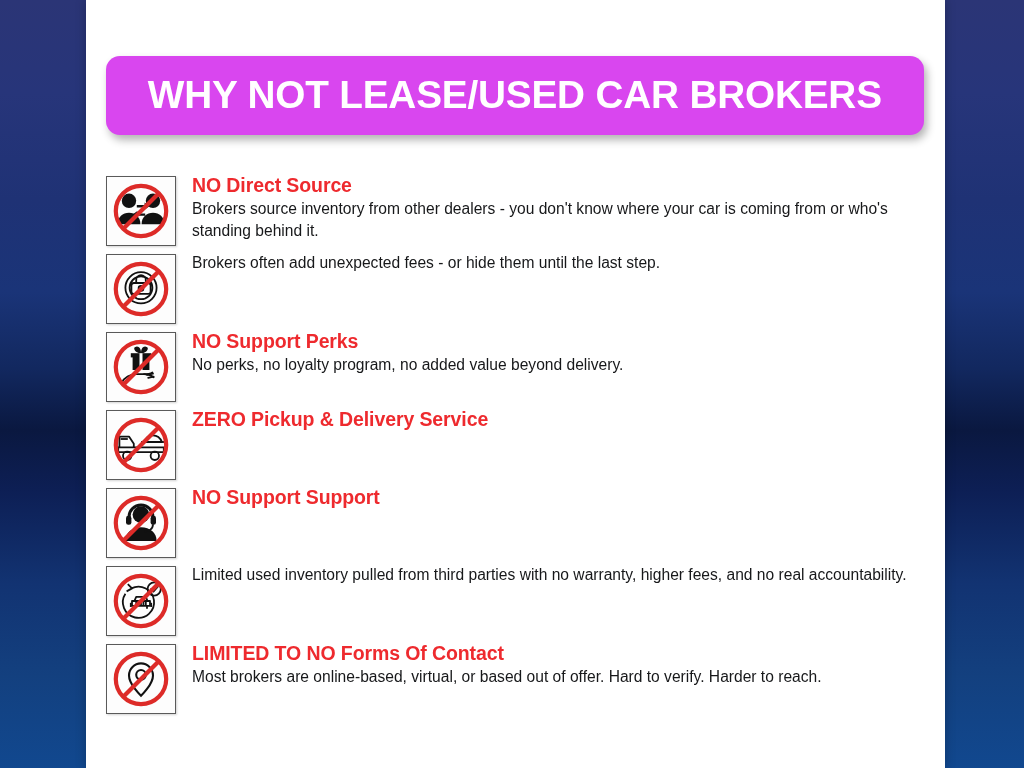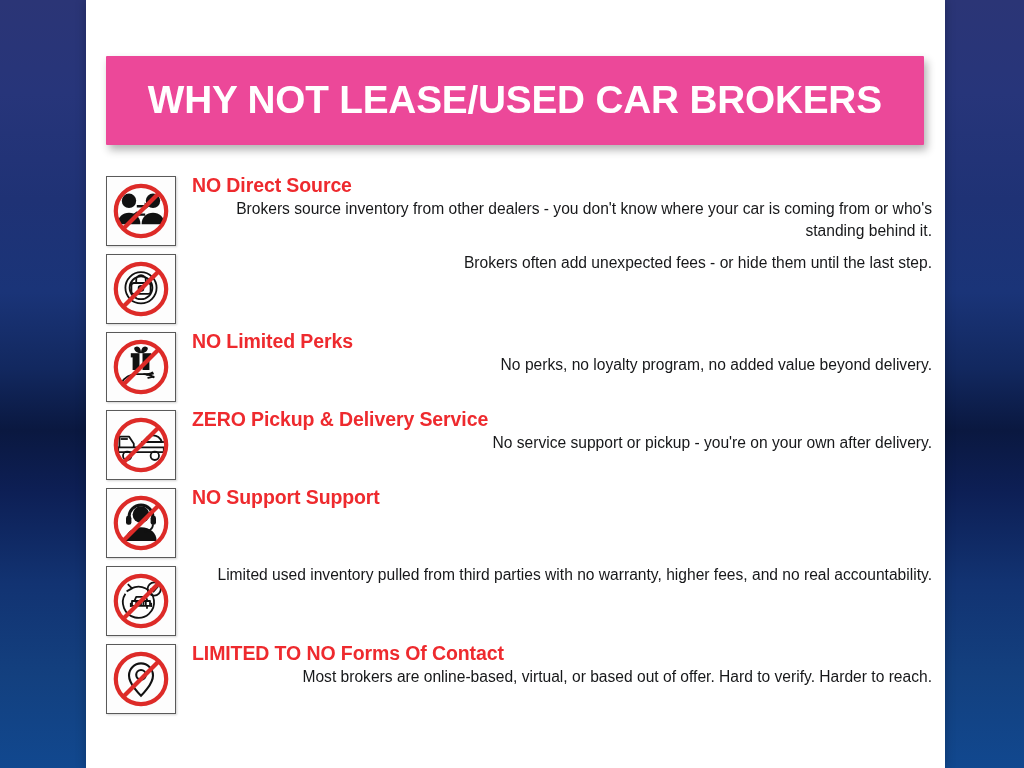--- a/index.html
+++ b/index.html
@@ -42,23 +42,23 @@
     background: #ffffff;
     box-shadow: 0 0 10px rgba(0,0,0,0.25);
   }
 
   
   #banner {
     position: absolute;
     left: 20px;
     top: 56px;
     width: 818px;
-    height: 89px;
-    background: #ec4899;
-    border-radius: 1px;
+    height: 79px;
+    background: #d946ef;
+    border-radius: 14px;
     box-shadow: 3px 5px 9px rgba(0,0,0,0.30);
     display: flex;
     align-items: center;
     justify-content: center;
   }
   #banner-text {
     color: #ffffff;
     font-family: "Liberation Sans", sans-serif;
     font-weight: bold;
     font-size: 38px;
@@ -112,21 +112,20 @@
     letter-spacing: -0.1px;
     margin: 0 0 1px 0;
   }
   .reason-desc {
     color: #17181a;
     font-family: "Liberation Sans", sans-serif;
     font-size: 15.6px;
     line-height: 21.5px;
     margin: 0;
     max-width: 740px;
-    text-align: right;
   }
 </style>
 </head>
 <body>
 
 <div id="stage">
   <div id="card">
 
     <div id="banner">
       <div id="banner-text">WHY NOT LEASE/USED CAR BROKERS</div>
@@ -190,21 +189,21 @@
               <path d="M18 76 c4-8 14-14 23-14 h14 c6 0 12 2 16 5"></path>
               <path d="M55 62 c6 0 11-1 14-3"></path>
               <path d="M60 63 l10 -2"></path>
               <path d="M62 68 l9 -2"></path>
             </g>
             <circle cx="50" cy="50" r="42" fill="none" stroke="#dd2b28" stroke-width="7"></circle>
             <line x1="20" y1="80" x2="80" y2="20" stroke="#dd2b28" stroke-width="7"></line>
           </svg>
         </div>
         <div class="reason-text">
-          <p class="reason-title">NO Limited Perks</p>
+          <p class="reason-title">NO Support Perks</p>
           <p class="reason-desc">No perks, no loyalty program, no added value beyond delivery.</p>
         </div>
       </div>
 
       <div class="reason-row">
         <div class="icon-box">
           <svg width="60" height="60" viewBox="0 0 100 100">
             <g fill="none" stroke="#111111" stroke-width="3" stroke-linejoin="round">
               <path d="M12 62 h76 v-8 h-76 z"></path>
               <path d="M14 54 v-18 h16 l8 12 v6"></path>
@@ -213,21 +212,20 @@
               <path d="M50 45 h42"></path>
               <circle cx="27" cy="68" r="7"></circle>
               <circle cx="73" cy="68" r="7"></circle>
             </g>
             <circle cx="50" cy="50" r="42" fill="none" stroke="#dd2b28" stroke-width="7"></circle>
             <line x1="20" y1="80" x2="80" y2="20" stroke="#dd2b28" stroke-width="7"></line>
           </svg>
         </div>
         <div class="reason-text">
           <p class="reason-title">ZERO Pickup &amp; Delivery Service</p>
-          <p class="reason-desc">No service support or pickup - you're on your own after delivery.</p>
         </div>
       </div>
 
       <div class="reason-row">
         <div class="icon-box">
           <svg width="60" height="60" viewBox="0 0 100 100">
             <g fill="#111111">
               <circle cx="50" cy="36" r="14"></circle>
               <path d="M24 80 c0-14 11-23 26-23 s26 9 26 23 z"></path>
             </g>

